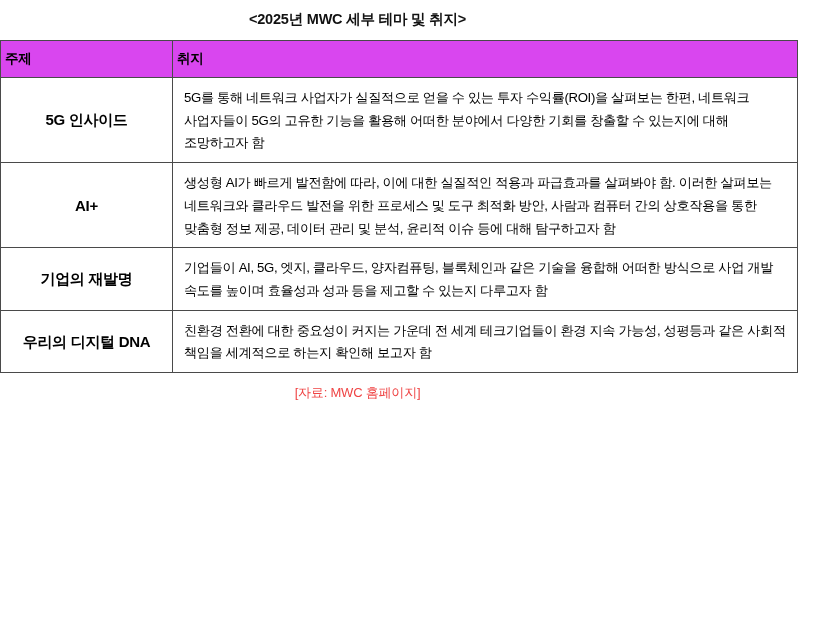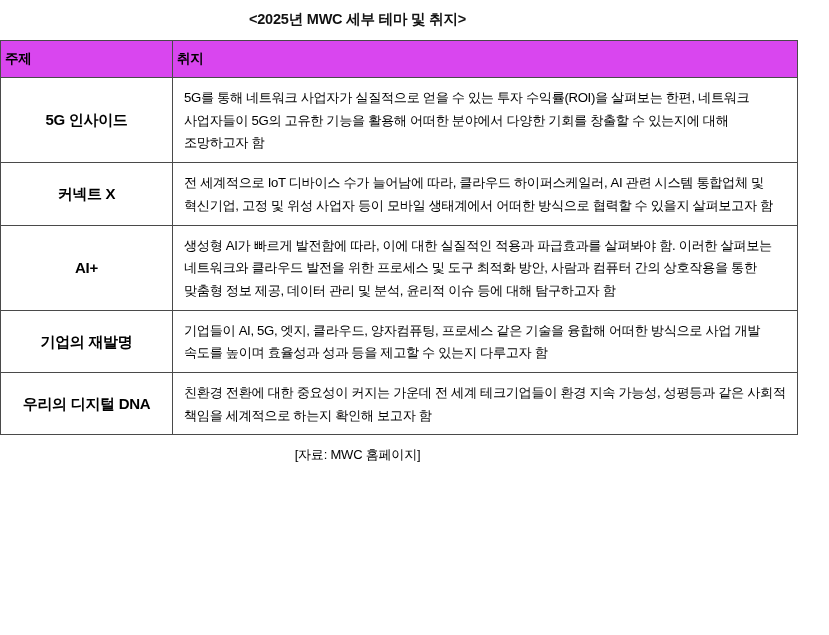--- a/index.html
+++ b/index.html
@@ -64,21 +64,21 @@
     text-align: left;
     font-size: 13.2px;
     padding: 9px 11px 7px 11px;
     line-height: 1.72;
     letter-spacing: -0.35px;
     word-break: keep-all;
   }
   .source {
     text-align: center;
     font-size: 13px;
-    color: #000000;
+    color: #ef4444;
     margin-top: 11px;
     letter-spacing: -0.2px;
   }
 </style>
 </head>
 <body>
 
 <div class="page">
 
   <div class="doc-title">&lt;2025년 MWC 세부 테마 및 취지&gt;</div>
@@ -93,30 +93,26 @@
         <th>주제</th>
         <th>취지</th>
       </tr>
     </thead>
     <tbody>
       <tr>
         <td class="topic">5G 인사이드</td>
         <td class="desc">5G를 통해 네트워크 사업자가 실질적으로 얻을 수 있는 투자 수익률(ROI)을 살펴보는 한편, 네트워크 사업자들이 5G의 고유한 기능을 활용해 어떠한 분야에서 다양한 기회를 창출할 수 있는지에 대해 조망하고자 함</td>
       </tr>
       <tr>
-        <td class="topic">커넥트 X</td>
-        <td class="desc">전 세계적으로 IoT 디바이스 수가 늘어남에 따라, 클라우드 하이퍼스케일러, AI 관련 시스템 통합업체 및 혁신기업, 고정 및 위성 사업자 등이 모바일 생태계에서 어떠한 방식으로 협력할 수 있을지 살펴보고자 함</td>
-      </tr>
-      <tr>
         <td class="topic">AI+</td>
         <td class="desc">생성형 AI가 빠르게 발전함에 따라, 이에 대한 실질적인 적용과 파급효과를 살펴봐야 함. 이러한 살펴보는 네트워크와 클라우드 발전을 위한 프로세스 및 도구 최적화 방안, 사람과 컴퓨터 간의 상호작용을 통한 맞춤형 정보 제공, 데이터 관리 및 분석, 윤리적 이슈 등에 대해 탐구하고자 함</td>
       </tr>
       <tr>
         <td class="topic">기업의 재발명</td>
-        <td class="desc">기업들이 AI, 5G, 엣지, 클라우드, 양자컴퓨팅, 프로세스 같은 기술을 융합해 어떠한 방식으로 사업 개발 속도를 높이며 효율성과 성과 등을 제고할 수 있는지 다루고자 함</td>
+        <td class="desc">기업들이 AI, 5G, 엣지, 클라우드, 양자컴퓨팅, 블록체인과 같은 기술을 융합해 어떠한 방식으로 사업 개발 속도를 높이며 효율성과 성과 등을 제고할 수 있는지 다루고자 함</td>
       </tr>
       <tr>
         <td class="topic">우리의 디지털 DNA</td>
         <td class="desc">친환경 전환에 대한 중요성이 커지는 가운데 전 세계 테크기업들이 환경 지속 가능성, 성평등과 같은 사회적 책임을 세계적으로 하는지 확인해 보고자 함</td>
       </tr>
     </tbody>
   </table>
 
   <div class="source">[자료: MWC 홈페이지]</div>
 

